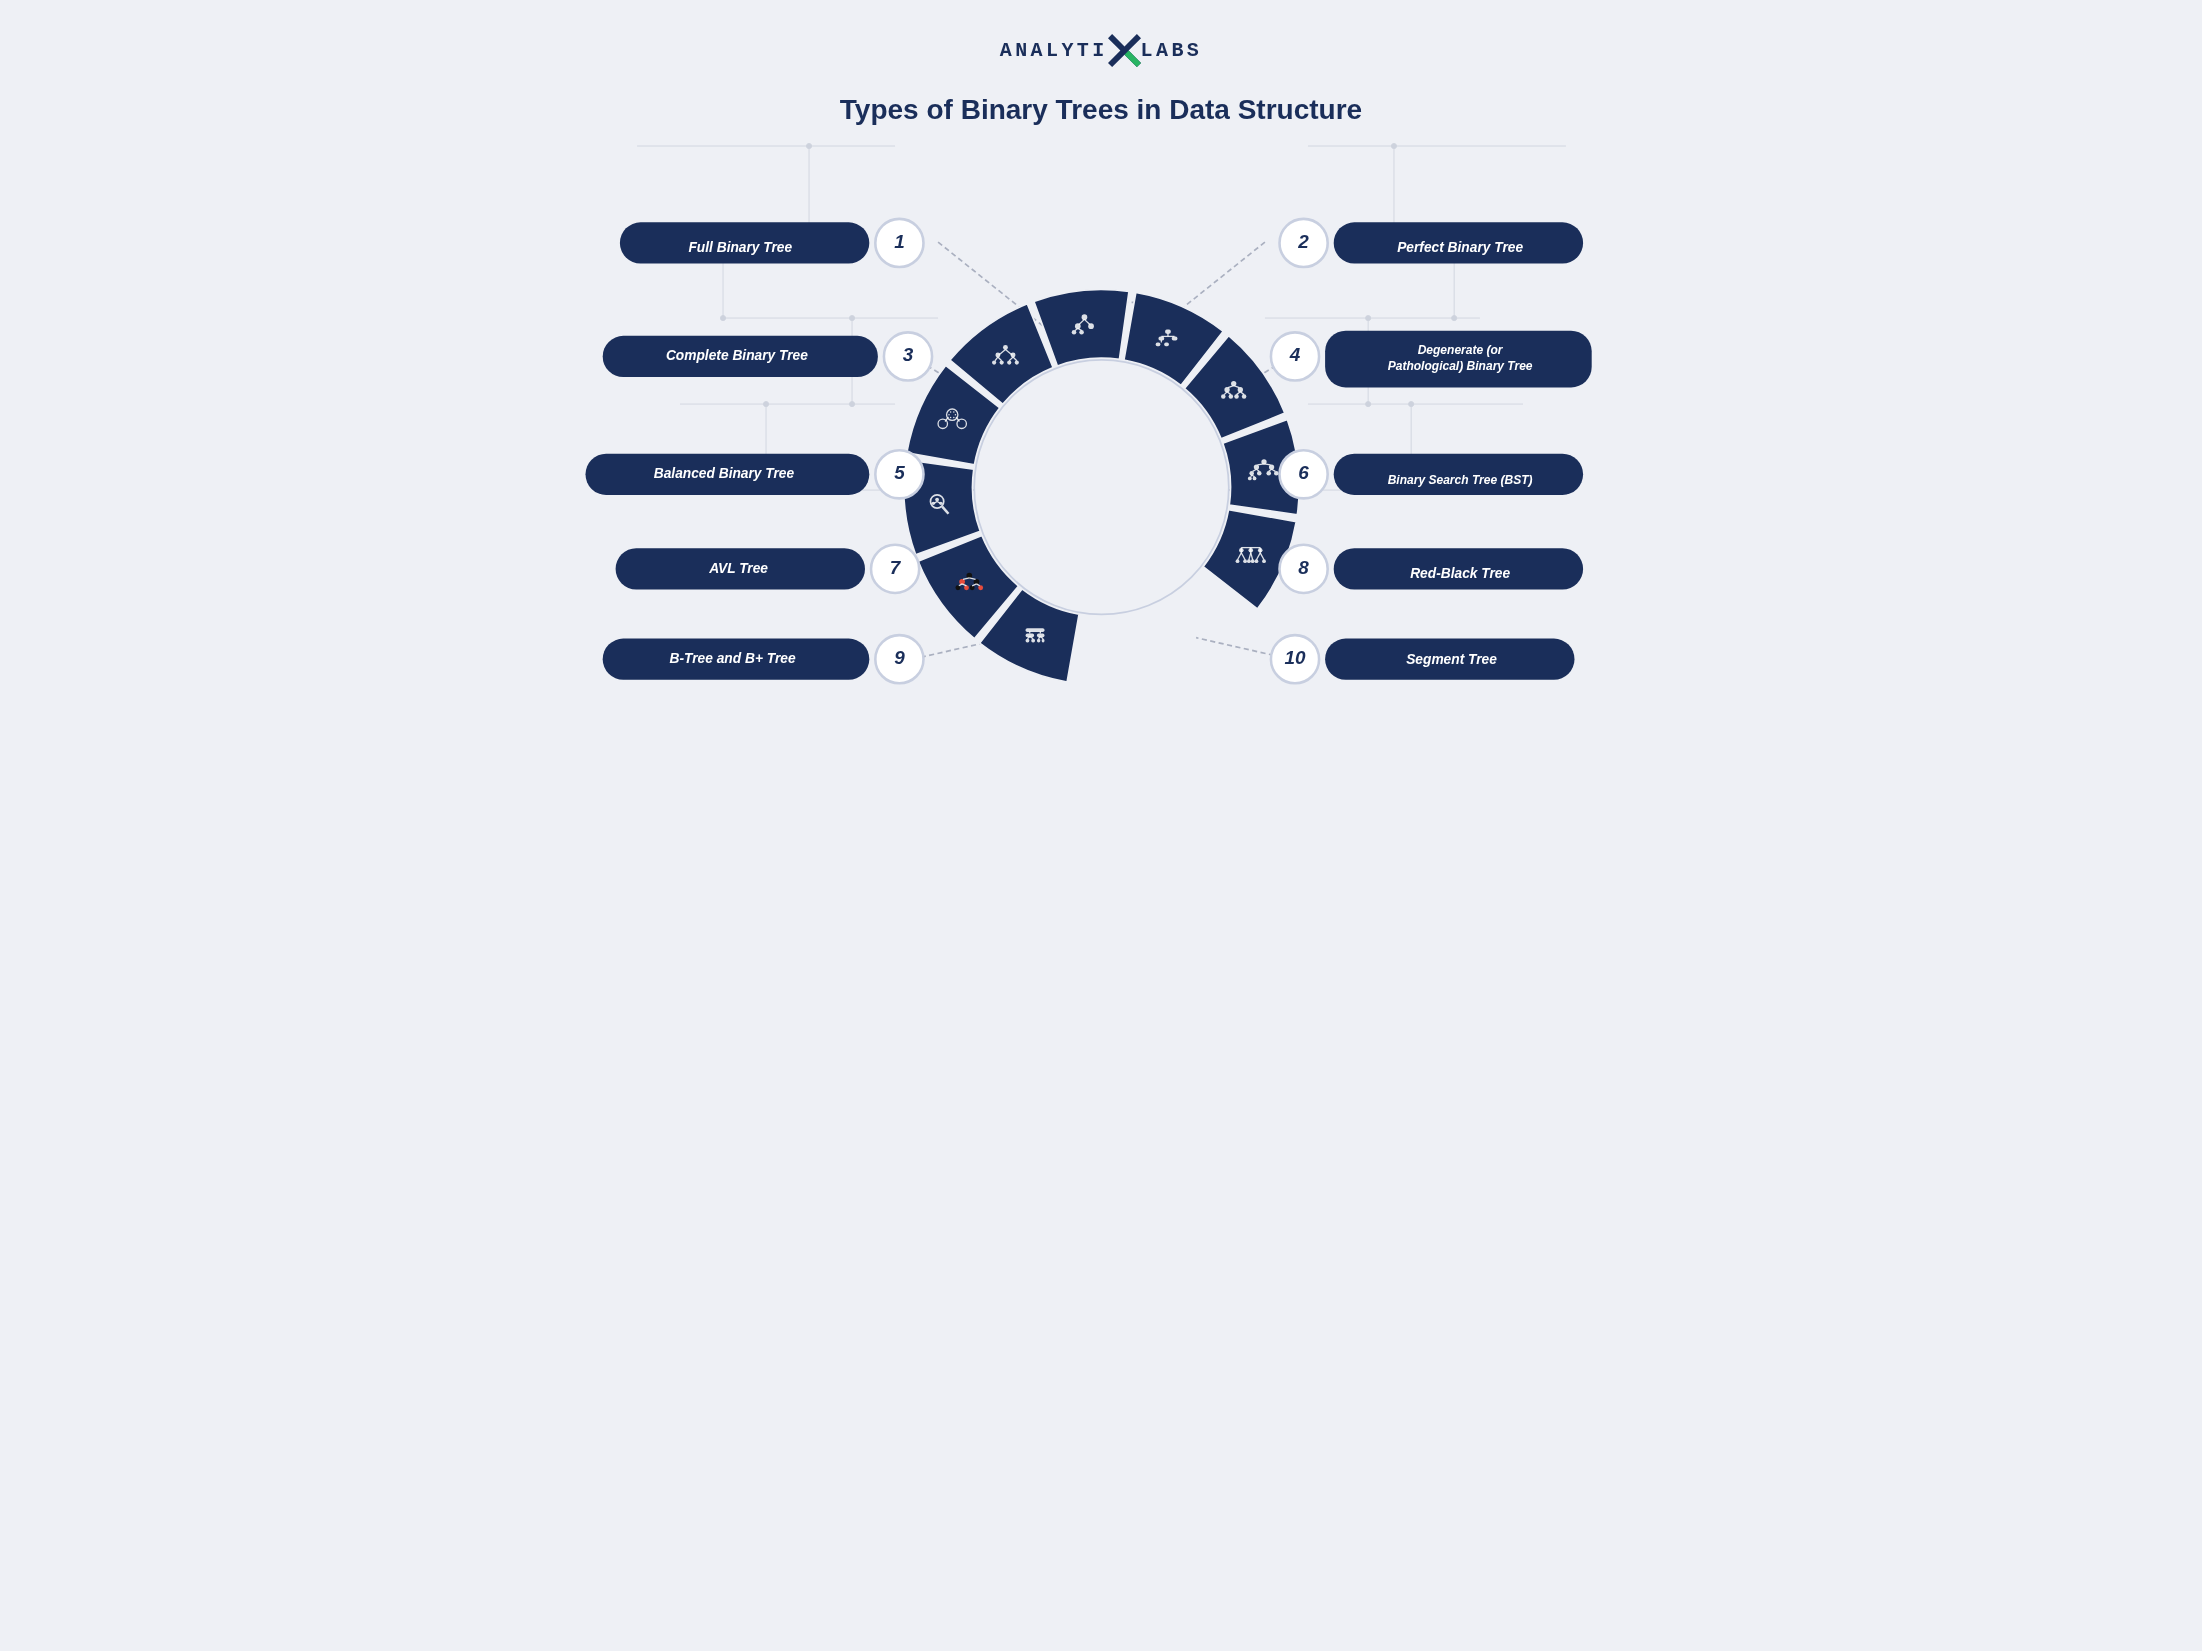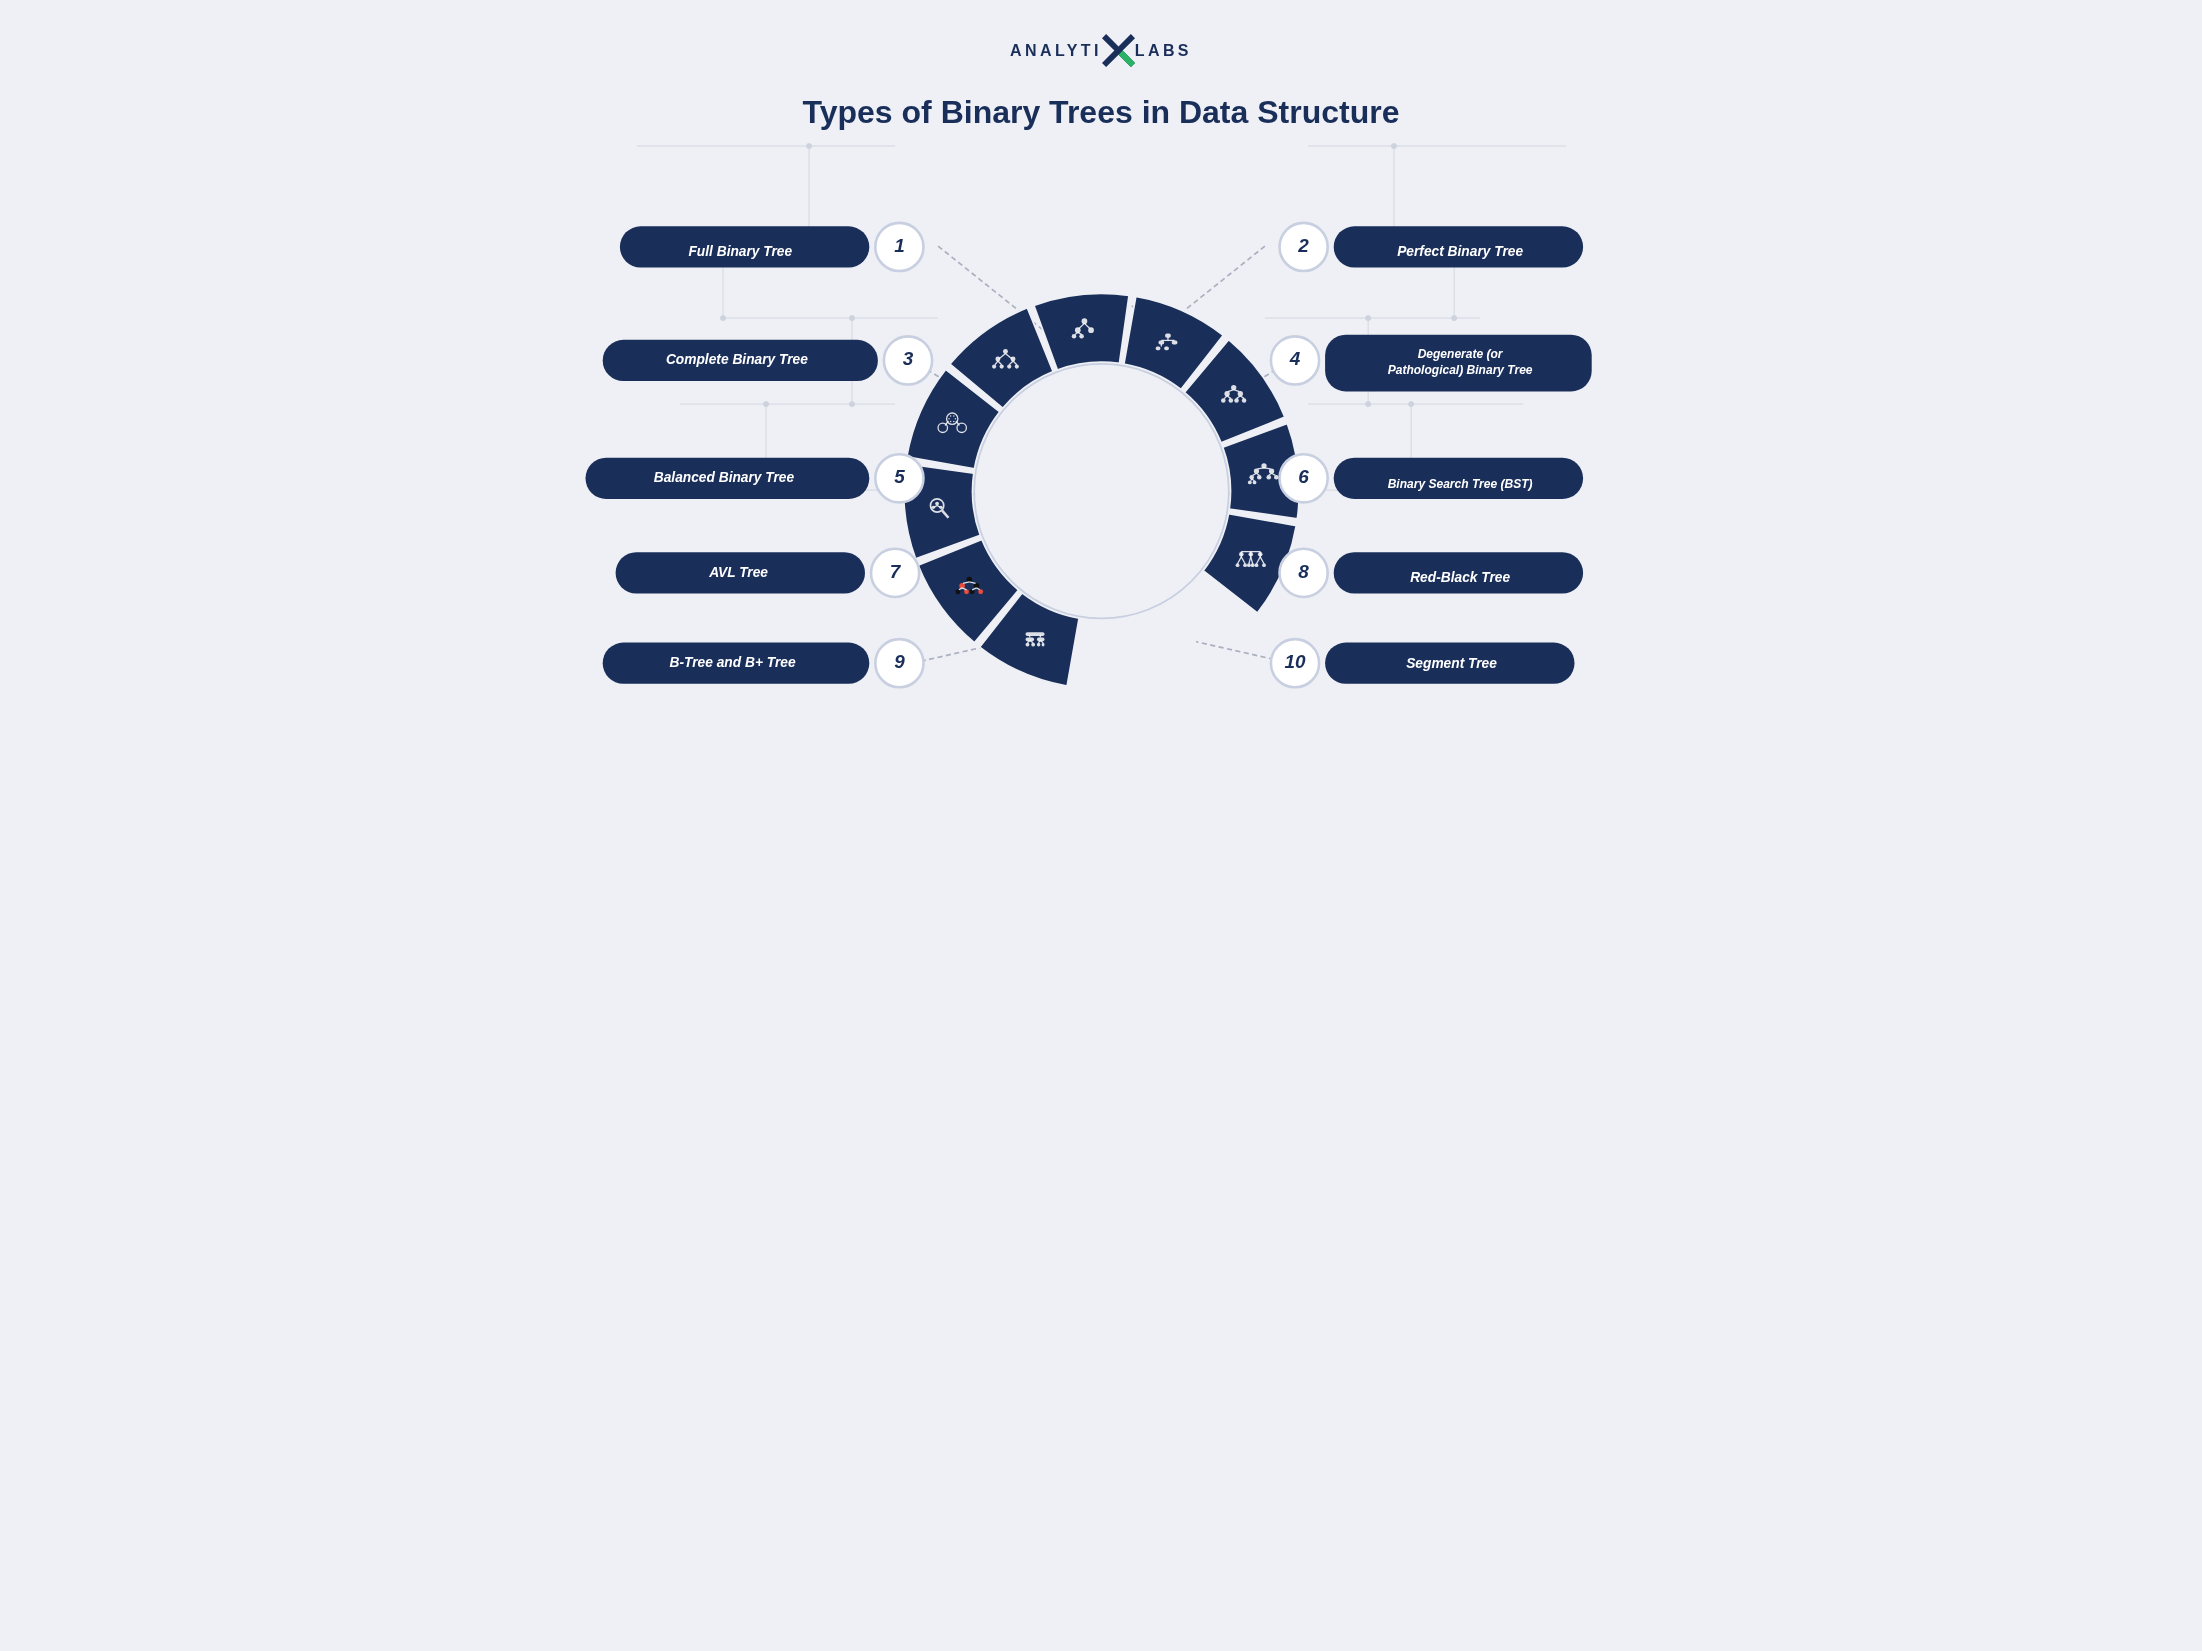--- a/index.html
+++ b/index.html
@@ -21,36 +21,37 @@
     }
 
     
     .logo-area {
       display: flex;
       justify-content: center;
       align-items: center;
       padding: 17px 0 8.6px 0;
     }
     .logo-text {
-      font-size: 16px;
+      font-size: 20px;
       font-weight: 700;
       letter-spacing: 3.4px;
       color: #1a2e5a;
+      font-family: Liberation Mono, monospace;
     }
     .logo-x-shape {
       width: 33px;
       height: 33px;
       display: inline-block;
       vertical-align: middle;
     }
 
     
     .main-title {
       text-align: center;
-      font-size: 32px;
+      font-size: 28px;
       font-weight: 900;
       color: #1a2e5a;
       margin: 17px 0 34px 0;
       line-height: 1.2;
     }
 
     
     .diagram-area {
       position: relative;
       width: 100%;

